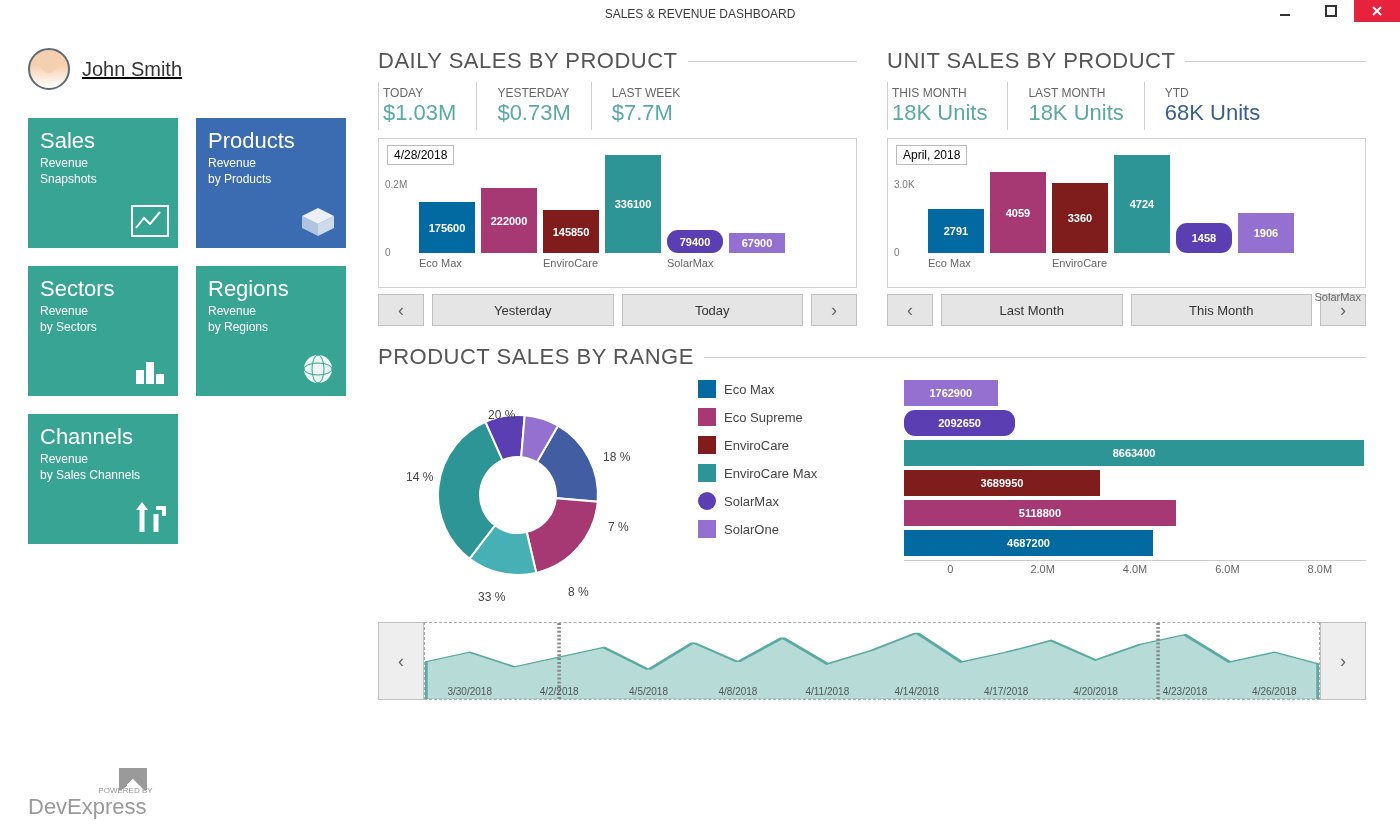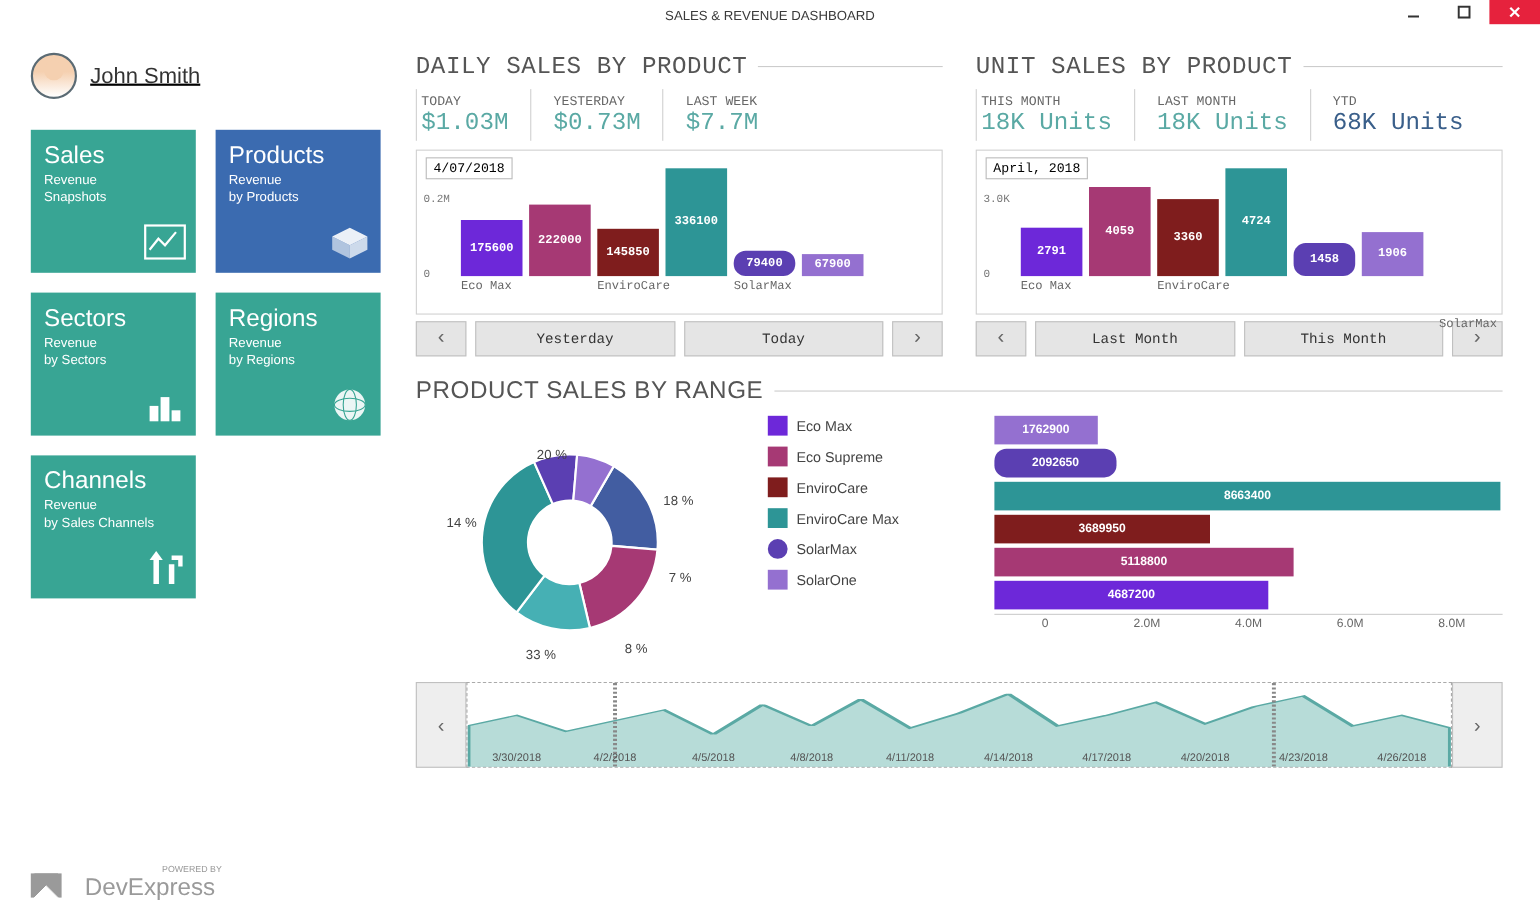--- a/index.html
+++ b/index.html
@@ -17,21 +17,21 @@
   .tiles { display:grid; grid-template-columns: 150px 150px; gap: 18px; }
   .tile { height:130px; background:#38a594; color:#fff; padding:10px 12px; position:relative; cursor:pointer; }
   .tile.dark { background:#3b6bb0; }
   .tile h3 { font-size:22px; font-weight:400; }
   .tile p { font-size:12px; line-height:1.3; margin-top:2px; }
   .tileicon { position:absolute; right:8px; bottom:6px; color:rgba(255,255,255,0.9); }
   .main { flex:1; }
   .section-title { font-size:22px; color:#555; font-weight:300; letter-spacing:0.5px; display:flex; align-items:center; gap:10px; }
   .section-title .line { flex:1; height:1px; background:#ccc; }
   .toprow { display:flex; gap:30px; }
-  .panel { flex:1;font-family:Liberation Mono, monospace; }
+  .panel { flex:1; }
   .kpis { display:flex; gap:0; margin-top:8px; }
   .kpi { padding:4px 20px; border-left:1px solid #d0d0d0; }
   .kpi:first-child { padding-left:4px; }
   .kpi .lbl { font-size:12px; color:#666; }
   .kpi .val { font-size:22px; color:#5aa9a4; font-weight:300; }
   .kpi.dark .val { color:#3a5f8a; }
   .chartbox { border:1px solid #d0d0d0; margin-top:8px; height:150px; position:relative; padding:10px 8px 4px 40px; }
   .datebadge { position:absolute; left:8px; top:6px; border:1px solid #bbb; font-size:12px; padding:2px 6px; background:#fff;}
   .bars { display:flex; height:100px; align-items:flex-end; gap:6px; margin-top:4px; position:relative;}
   .bar { width:56px; display:flex; align-items:flex-end; justify-content:center; position:relative;}
@@ -50,26 +50,26 @@
   .hbars { flex:1; }
   .hbar { height:26px; display:flex; align-items:center; margin-bottom:4px; }
   .hbar .hf { height:100%; display:flex; align-items:center; justify-content:center; color:#fff; font-size:11px; font-weight:600; margin-left:16px;}
   .haxis { display:flex; margin-left:16px; font-size:11px; color:#666; margin-top:4px; border-top:1px solid #ccc; padding-top:2px;}
   .haxis span { flex:1; text-align:center; }
   .timeline { display:flex; align-items:stretch; height:78px; margin-top:22px; margin-left:0; }
   .tlarrow { width:46px; border:1px solid #c0c0c0; background:#eee; display:flex; align-items:center; justify-content:center; font-size:18px; color:#666; cursor:pointer;}
   .tlchart { flex:1; border:1px dashed #aaa; position:relative; overflow:hidden;}
   .tlticks { position:absolute; bottom:2px; left:0; right:0; display:flex; font-size:10px; color:#555;}
   .tlticks span { flex:1; text-align:center; }
-  .footer { position:absolute; bottom:10px; left:28px; display:flex; align-items:flex-start; gap:21px; color:#9a9a9a; }
+  .footer { position:absolute; bottom:10px; left:28px; display:flex; align-items:flex-end; gap:4px; color:#9a9a9a;flex-direction:column; }
   .logo { width:28px; height:22px; background:linear-gradient(135deg,#9a9a9a 50%, transparent 50%); position:relative;}
   .logo::after{content:"";position:absolute;inset:0;background:linear-gradient(45deg,transparent 48%, #9a9a9a 52%);}
   .pb { font-size:8px; position:absolute; top:-8px; right:-6px; color:#999;}
   .dlabel { position:absolute; font-size:12px; color:#444; }
-  .c-blue{background:#6d28d9;} .c-mag{background:#a63974;} .c-teal{background:#7f1d1d;} .c-dteal{background:#2d9596;} .c-purple{background:#5b3fb2;border-radius:11px;} .c-lpurple{background:#9470d0;}
+  .c-blue{background:#0369a1;} .c-mag{background:#a63974;} .c-teal{background:#7f1d1d;} .c-dteal{background:#2d9596;} .c-purple{background:#5b3fb2;border-radius:11px;} .c-lpurple{background:#9470d0;}
 </style>
 </head>
 <body>
 
 <div class="titlebar">
   <span>SALES &amp; REVENUE DASHBOARD</span>
   <div class="winbtns">
     <div class="winbtn">
         <svg width="12" height="12">
           <line x1="1" y1="10" x2="11" y2="10" stroke="#333" stroke-width="2"></line>
@@ -160,21 +160,21 @@
             <div class="kpi">
               <div class="lbl">YESTERDAY</div>
               <div class="val">$0.73M</div>
             </div>
             <div class="kpi">
               <div class="lbl">LAST WEEK</div>
               <div class="val">$7.7M</div>
             </div>
           </div>
         <div class="chartbox">
-          <div class="datebadge">4/07/2018</div>
+          <div class="datebadge">4/28/2018</div>
           <div class="ytick" style="top:40px">0.2M</div>
           <div class="ytick" style="top:108px">0</div>
           <div class="bars" id="daily-bars">
               <div class="bar">
                 <div class="fill c-blue" style="height:51px">175600</div>
                 <div class="cat">Eco Max</div>
               </div>
               <div class="bar">
                 <div class="fill c-mag" style="height:65px">222000</div>
               </div>

